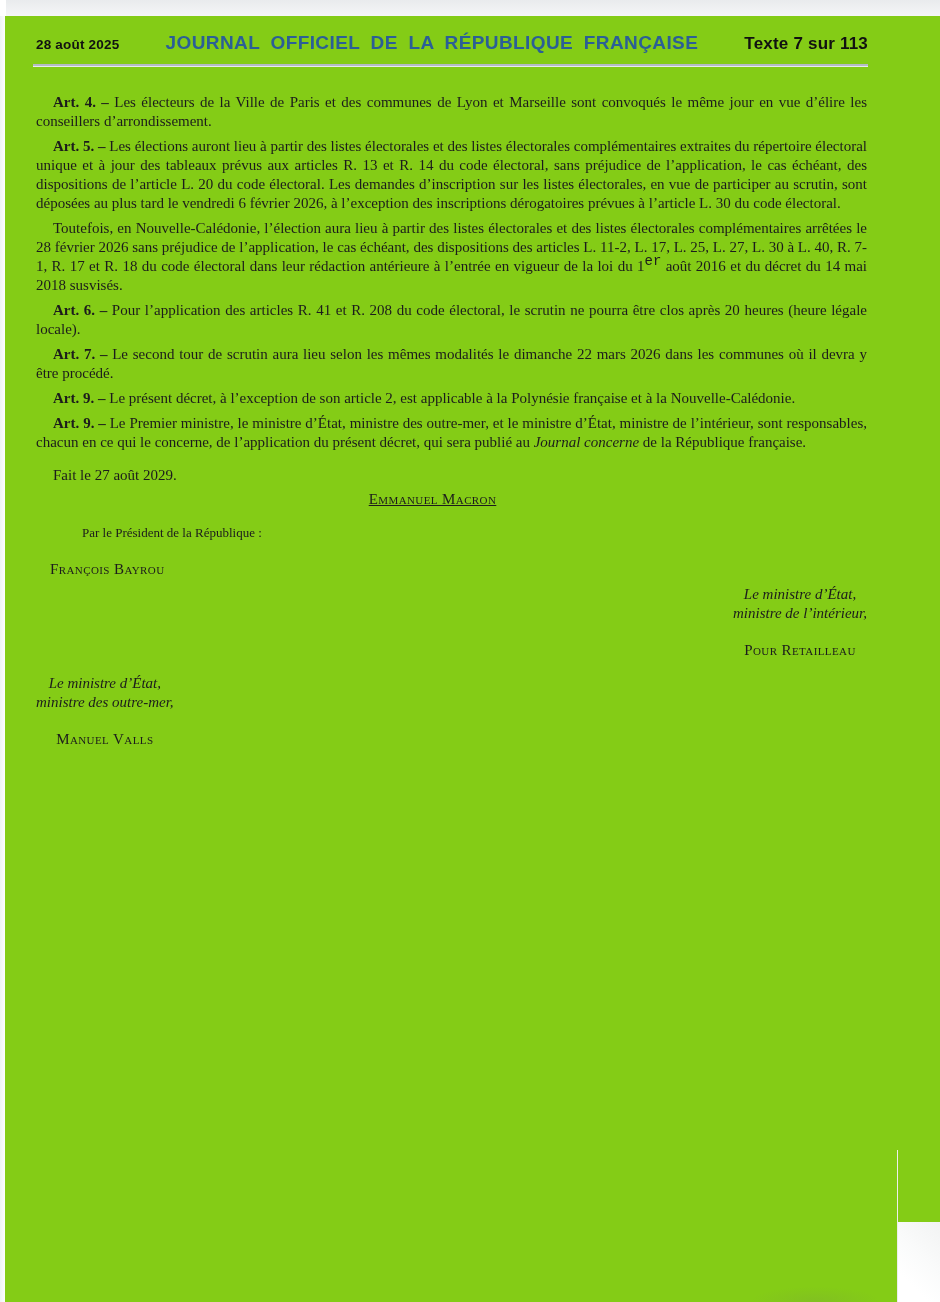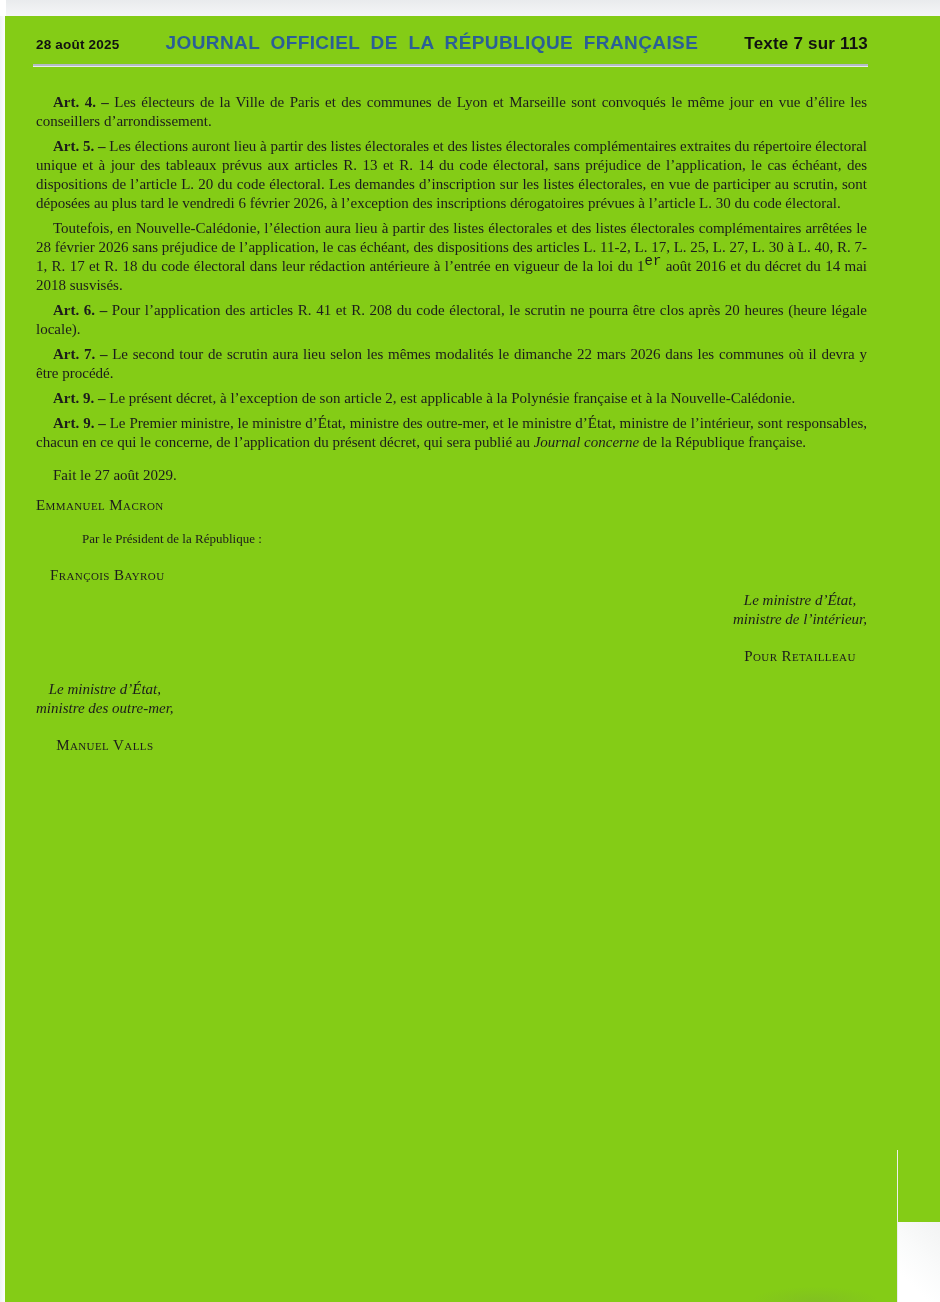--- a/index.html
+++ b/index.html
@@ -52,21 +52,21 @@
     font-size: 15px; line-height: 19px;
     text-align: justify;
   }
   .para { margin: 6px 0 0 0; text-indent: 17px; }
   .para b { font-weight: bold; }
   .para i { font-style: italic; }
   sup { font-size: 14px; line-height: 0; vertical-align: super; font-family: Liberation Mono, monospace; }
 
   
   .sig-done { margin: 14px 0 0 0; text-indent: 17px; }
-  .sig-president { text-align: left; margin: 11px 38px 0 0; }
+  .sig-president { text-align: center; margin: 5px 38px 0 0; text-decoration: underline; }
   .sc { font-variant: small-caps; letter-spacing: 0.4px; }
   .sig-by { margin: 14px 0 0 46px; font-size: 13px; }
   .sig-block-pm { margin: 9px 0 0 0; }
   .sig-title { font-style: italic; }
   .sig-block-pm .sig-name { margin-left: 14px; }
   .sig-right-wrap { text-align: right; margin-top: 6px; }
   .sig-block-right { display: inline-block; text-align: center; }
   .sig-block-left { display: inline-block; text-align: center; margin-top: 14px; }
   .sig-name { margin-top: 18px; }
 

